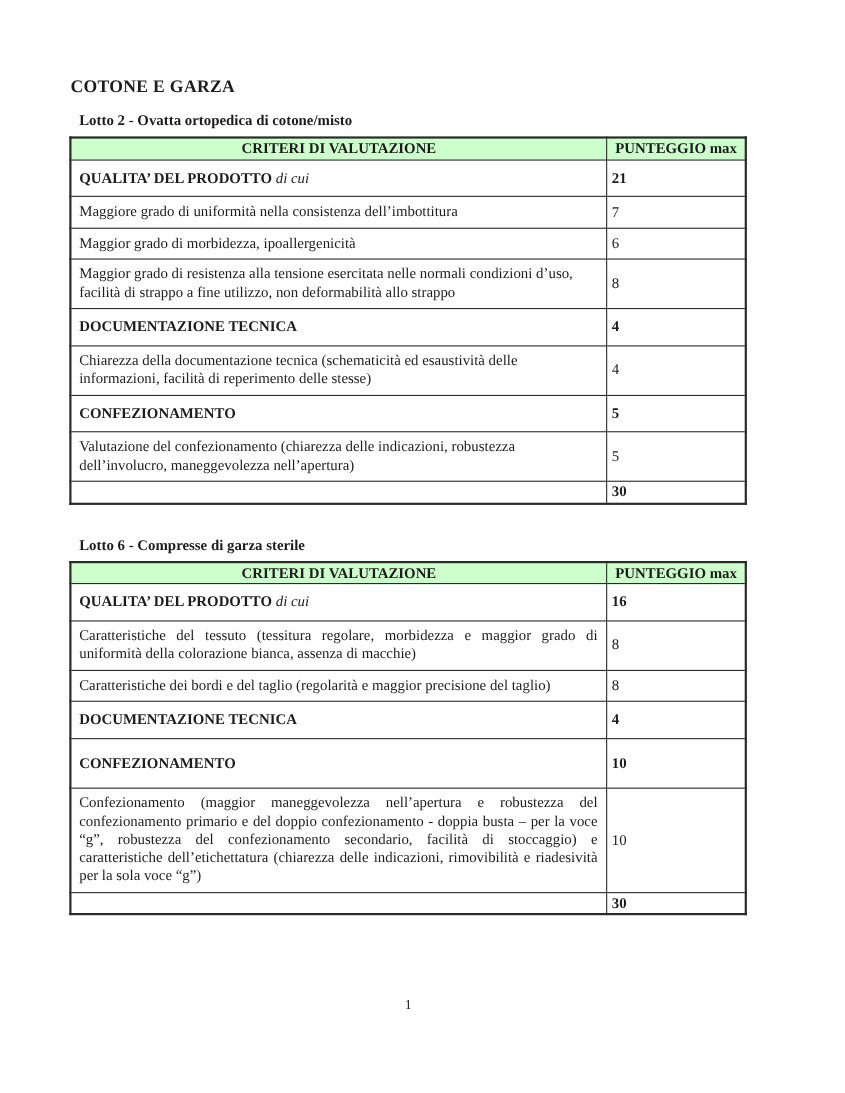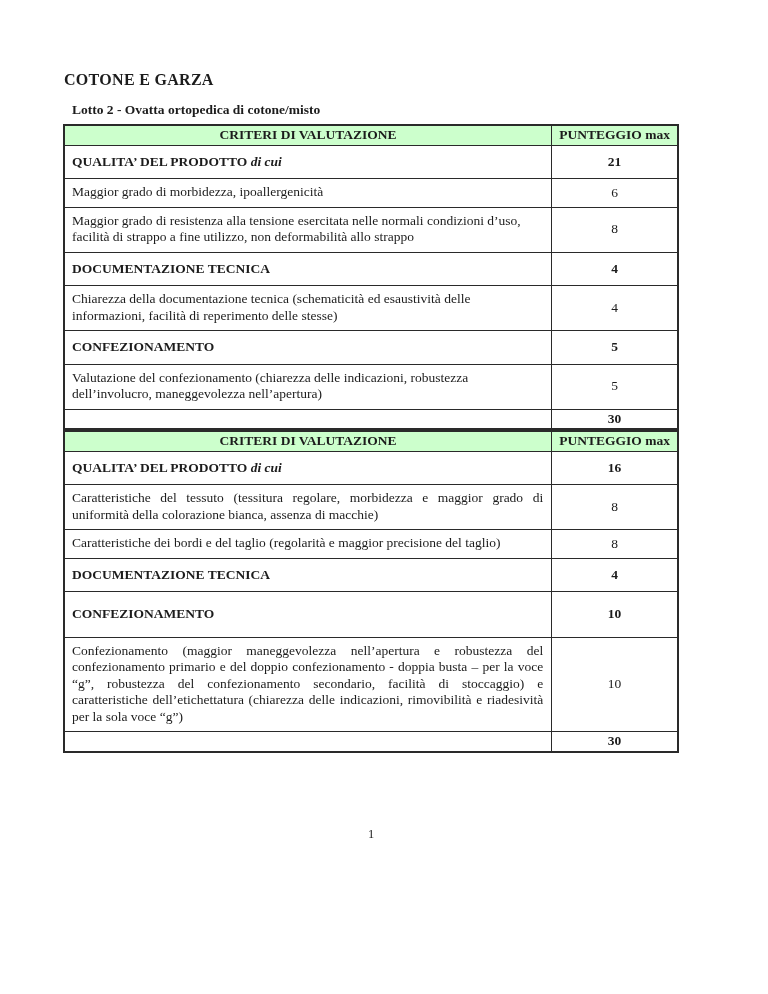--- a/index.html
+++ b/index.html
@@ -35,25 +35,25 @@
     vertical-align:middle;
   }
   .criteria-table thead th{
     background:var(--header-bg);
     font-weight:bold;text-align:center;
     padding:1px 4px;
   }
   th.col-criteria{width:475px;}
   th.col-score{width:123px;}
   .cell-label{padding:5px 8px 6px 7px;text-align:left;}
-  .cell-value{text-align:center;padding:2px 4px;}
+  .cell-value{text-align:left;padding:2px 4px;}
   tr.bold .cell-label{padding-top:8px;padding-bottom:8px;}
   tr.bold .cell-label,tr.bold .cell-value{font-weight:bold;}
   .label-suffix{font-style:italic;font-weight:normal;}
-  tr.bold .label-suffix{font-weight:bold;}
+  tr.bold .label-suffix{font-weight:normal;}
   tr.total-row td{padding:1px 4px;}
   tr.total-row .cell-label{height:15px;padding-top:0;padding-bottom:0;}
   
   #table-1 tbody tr:not(.bold) .cell-label{text-align:justify;}
   #table-1 tbody tr:nth-child(5) td{padding-top:14px;padding-bottom:14px;}
   .page-number{
     width:616px;margin-top:74px;text-align:center;
     font-size:12.5px;
   }
 </style>
@@ -72,20 +72,24 @@
           <th class="col-criteria">CRITERI DI VALUTAZIONE</th>
           <th class="col-score">PUNTEGGIO max</th>
         </tr>
       </thead>
       <tbody>
   <tr class="crit-row bold">
     <td class="cell-label"><span class="label-main">QUALITA’ DEL PRODOTTO</span><span class="label-suffix"> di cui</span></td>
     <td class="cell-value">21</td>
   </tr>
 
+  <tr class="crit-row">
+    <td class="cell-label"><span class="label-main">Maggiore grado di uniformità nella consistenza dell’imbottitura</span><span class="label-suffix"></span></td>
+    <td class="cell-value">7</td>
+  </tr>
 
   <tr class="crit-row">
     <td class="cell-label"><span class="label-main">Maggior grado di morbidezza, ipoallergenicità</span><span class="label-suffix"></span></td>
     <td class="cell-value">6</td>
   </tr>
 
   <tr class="crit-row">
     <td class="cell-label"><span class="label-main">Maggior grado di resistenza alla tensione esercitata nelle normali condizioni d’uso, facilità di strappo a fine utilizzo, non deformabilità allo strappo</span><span class="label-suffix"></span></td>
     <td class="cell-value">8</td>
   </tr>
@@ -112,20 +116,21 @@
 
   <tr class="crit-row bold total-row">
     <td class="cell-label"><span class="label-main"></span><span class="label-suffix"></span></td>
     <td class="cell-value">30</td>
   </tr>
 </tbody>
     </table>
   </section>
 
   <section class="lotto" id="table-1">
+    <h2 class="caption">Lotto 6 - Compresse di garza sterile</h2>
     <table class="criteria-table">
       <thead>
         <tr class="head-row">
           <th class="col-criteria">CRITERI DI VALUTAZIONE</th>
           <th class="col-score">PUNTEGGIO max</th>
         </tr>
       </thead>
       <tbody>
   <tr class="crit-row bold">
     <td class="cell-label"><span class="label-main">QUALITA’ DEL PRODOTTO</span><span class="label-suffix"> di cui</span></td>

